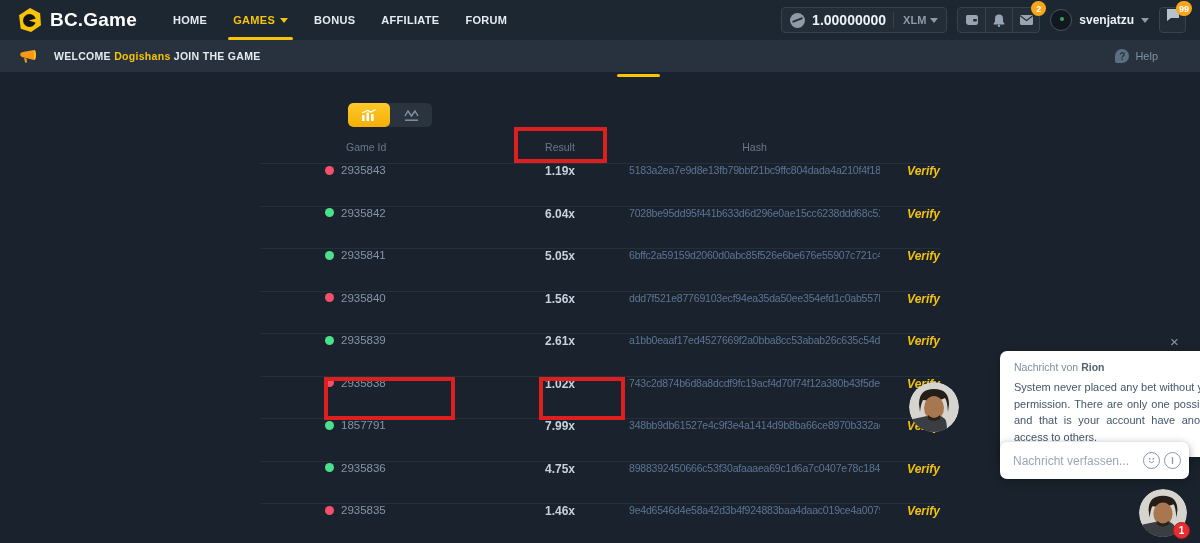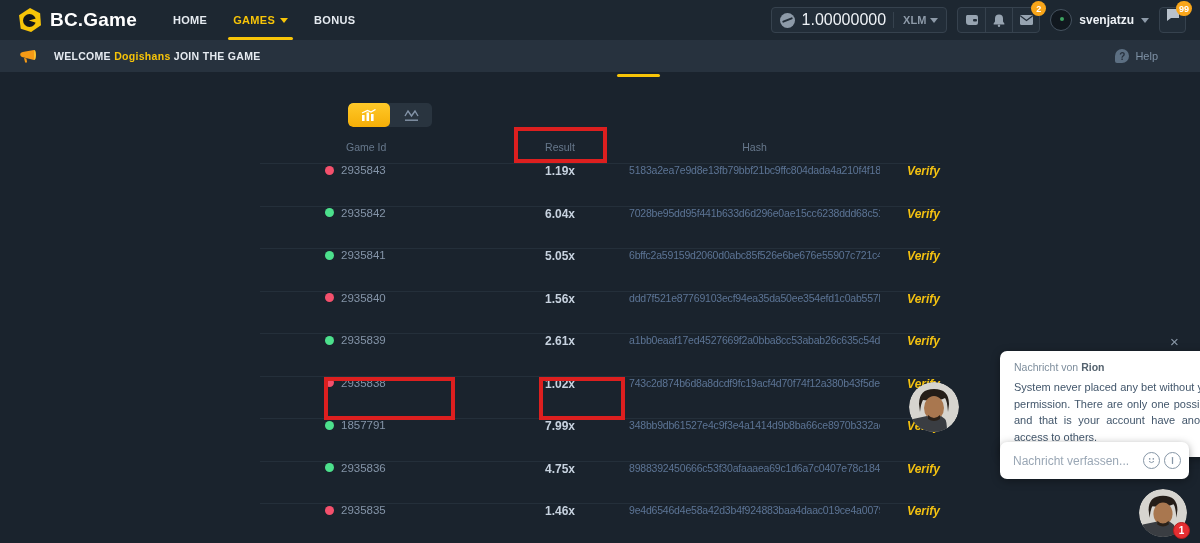--- a/index.html
+++ b/index.html
@@ -25,21 +25,21 @@
   .nav-item.active::after { content:""; position:absolute; left:8px; right:8px; bottom:0;
     height:3px; background:#f7c408; border-radius:2px; }
   .caret { width:0; height:0; border-left:4px solid transparent; border-right:4px solid transparent;
     border-top:5px solid currentColor; display:inline-block; }
   .top-right { margin-left:auto; display:flex; align-items:center; gap:10px; padding-right:14px; }
   .balance-pill { display:flex; align-items:center; height:26px; border:1px solid #36424e;
     border-radius:4px; padding:0 8px; gap:7px; background:#222d38; }
   .coin { width:15px; height:15px; border-radius:50%; background:#8d9aa8; position:relative; }
   .coin::before { content:""; position:absolute; left:2px; top:6px; width:11px; height:2px;
     background:#222d38; transform:rotate(-22deg); border-radius:2px; }
-  .balance-amt { font-size:16px; font-weight:normal; color:#eef2f6; }
+  .balance-amt { font-size:14px; font-weight:bold; color:#eef2f6; }
   .balance-cur { font-size:11px; font-weight:bold; color:#8d9aa8; display:flex; align-items:center; gap:4px;
     padding-left:9px; border-left:1px solid #36424e; height:16px; }
   .icon-group { display:flex; align-items:center; border:1px solid #36424e; border-radius:4px;
     height:26px; background:#222d38; }
   .icon-cell { width:27px; height:100%; display:flex; align-items:center; justify-content:center;
     position:relative; cursor:pointer; }
   .icon-cell + .icon-cell { border-left:1px solid #36424e; }
   .icon-cell svg { display:block; }
   .badge { position:absolute; top:-7px; right:-7px; min-width:15px; height:15px; padding:0 3px;
     background:#f9a61a; color:#fff; font-size:9px; font-weight:bold; border-radius:8px;
@@ -130,20 +130,26 @@
     <div class="nav-item">
       <span>HOME</span>
     </div>
     <div class="nav-item active">
       <span>GAMES</span>
       <span class="caret"></span>
     </div>
     <div class="nav-item">
       <span>BONUS</span>
     </div>
+    <div class="nav-item">
+      <span>AFFILIATE</span>
+    </div>
+    <div class="nav-item">
+      <span>FORUM</span>
+    </div>
   </div>
   <div class="top-right">
     <div class="balance-pill">
       <span class="coin"></span>
       <span class="balance-amt">1.00000000</span>
       <span class="balance-cur">
         <span>XLM</span>
         <span class="caret"></span>
       </span>
     </div>

